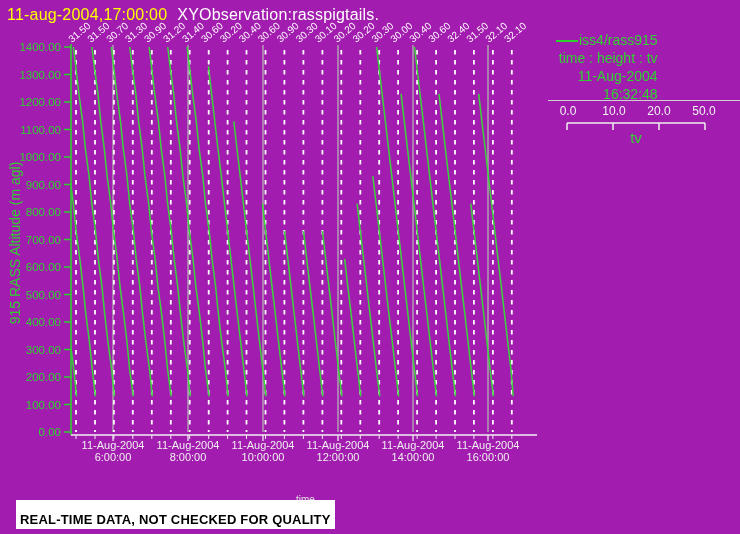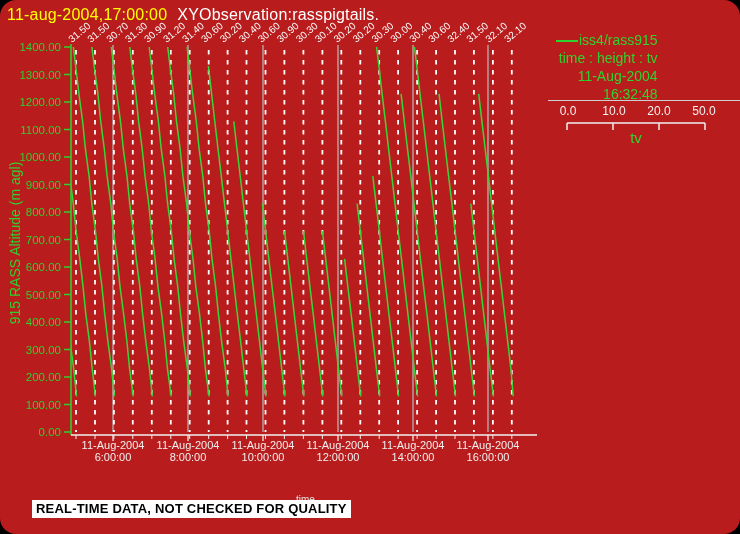--- a/index.html
+++ b/index.html
@@ -1,30 +1,30 @@
 <!DOCTYPE html>
 <html><head>
 <meta charset="utf-8">
 <style>
   html,body{margin:0;padding:0;background:#000;}
-  #window{position:relative;width:740px;height:534px;background:#b91c1c;overflow:hidden;
-          font-family:"Liberation Sans",sans-serif;border-radius:16px;}
+  #window{position:relative;width:740px;height:534px;background:#a21caf;overflow:hidden;
+          font-family:"Liberation Sans",sans-serif;}
   #titlebar{position:absolute;left:7px;top:6px;font-size:16px;letter-spacing:.2px;white-space:nowrap;}
   #titlebar .ts{color:#ffff00;}
   #titlebar .tt{color:#ffffff;margin-left:10px;}
   #plot-svg{position:absolute;left:0;top:0;}
   #y-title{position:absolute;left:15px;top:243px;transform:translate(-50%,-50%) rotate(-90deg);
            color:#2fd02f;font-size:14px;white-space:nowrap;}
   #legend{position:absolute;left:556px;top:31px;color:#2fd32f;font-size:14px;line-height:18px;white-space:nowrap;text-align:right;}
   #legend .sample{display:inline-block;width:22px;height:2px;background:#2fd32f;vertical-align:middle;margin-right:1px;}
   #tv-ticks span{position:absolute;top:104px;transform:translateX(-50%);color:#f2f2f2;font-size:12px;}
   #tv-label{position:absolute;left:636px;top:129px;transform:translateX(-50%);color:#2fd32f;font-size:15px;}
   #time-label{position:absolute;left:296px;top:448px;color:#e0e0e0;font-size:10px;margin-top:46px;}
-  #banner{position:absolute;left:32px;top:500px;background:#ffffff;color:#000000;
-          font-size:13px;font-weight:bold;letter-spacing:.2px;padding:1px 4px 2px 4px;white-space:nowrap;}
+  #banner{position:absolute;left:16px;top:500px;background:#ffffff;color:#000000;
+          font-size:13px;font-weight:bold;letter-spacing:.2px;padding:12px 4px 2px 4px;white-space:nowrap;}
 </style>
 </head>
 <body>
 
 <div id="window">
 
   <div id="titlebar">
     <span class="ts">11-aug-2004,17:00:00</span><span class="tt">XYObservation:rasspigtails.</span>
   </div>
 

